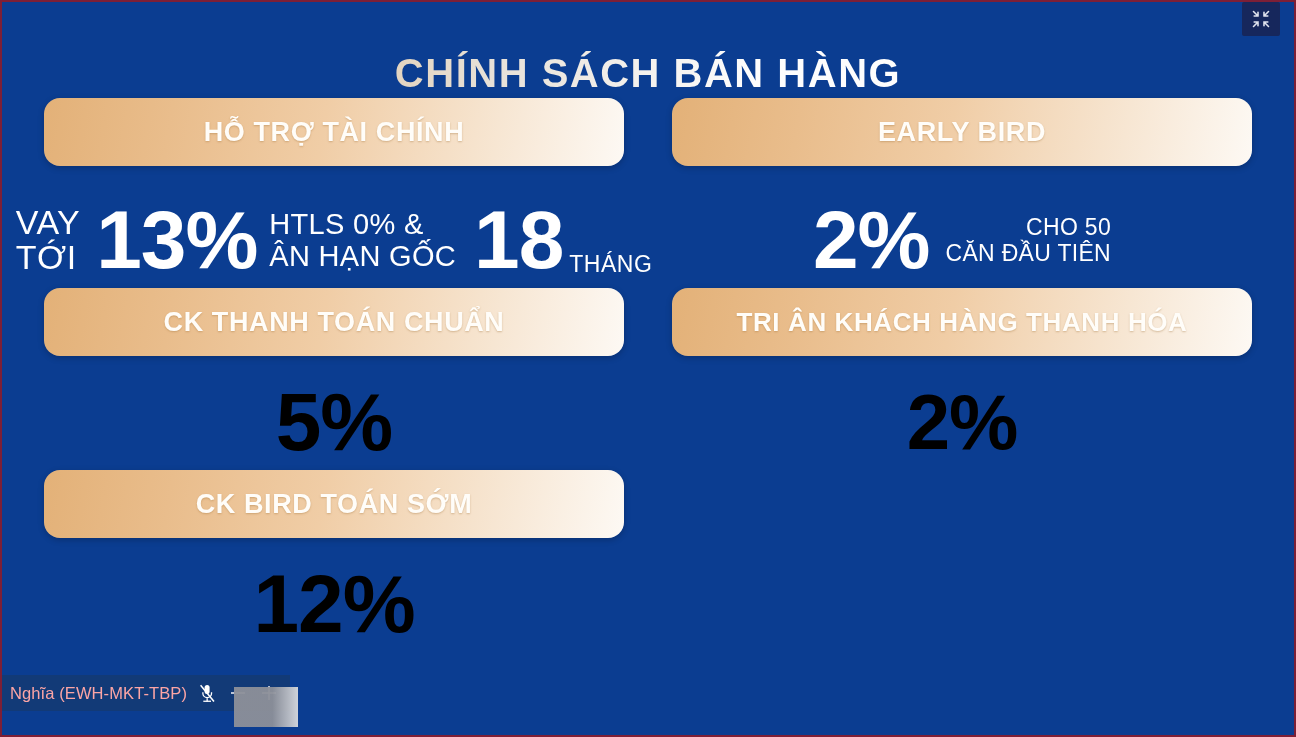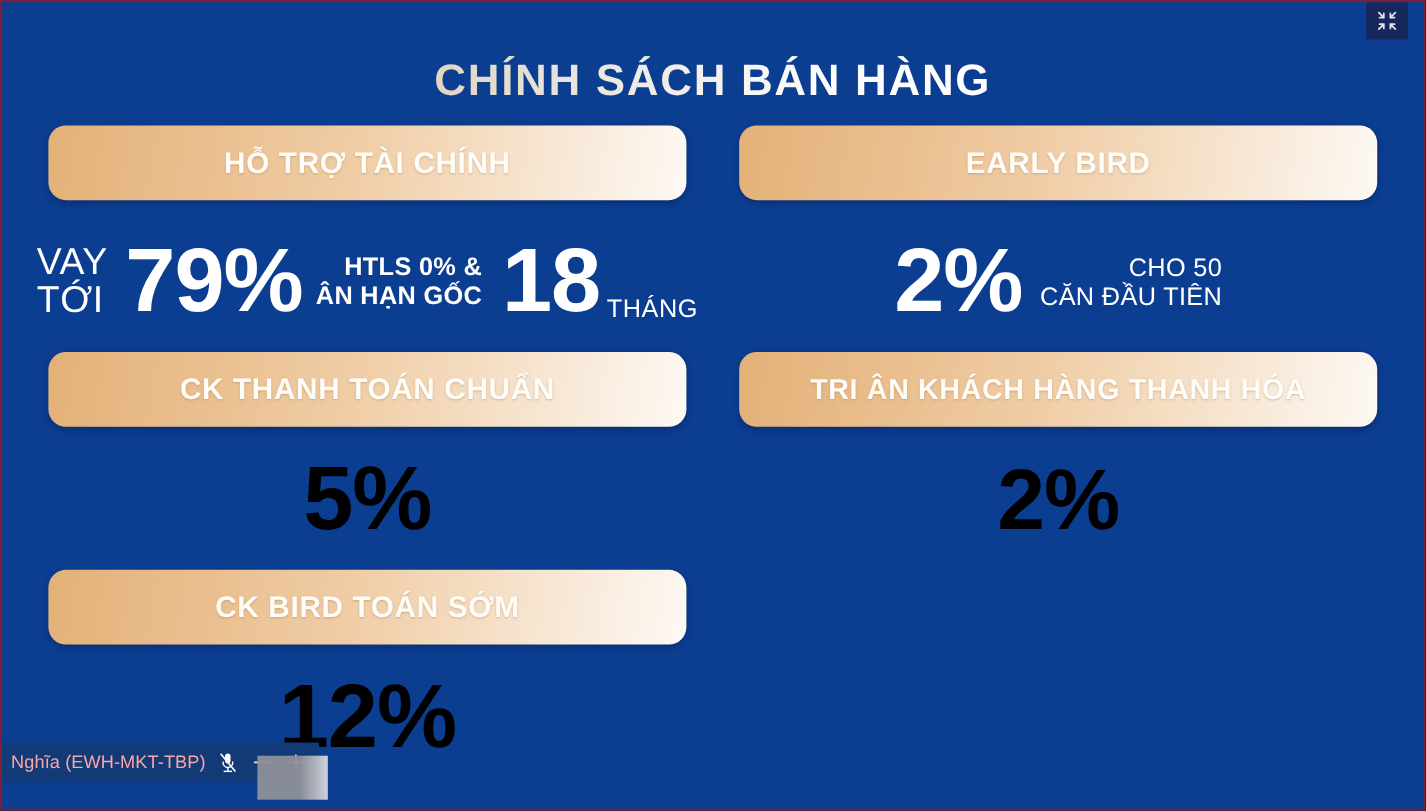--- a/index.html
+++ b/index.html
@@ -72,21 +72,20 @@
         #e9bd8c 22%,
         #f0cda6 48%,
         #f6e3cd 74%,
         #fdf9f4 100%);
     box-shadow: 0 2px 6px rgba(0,0,0,0.22);
     display: flex;
     align-items: center;
     justify-content: center;
     box-sizing: border-box;
     padding: 16px 14px;
-    margin-top: 16px;
   }
   .pill-label {
     color: #fffdf9;
     font-size: 27px;
     font-weight: bold;
     letter-spacing: 0.6px;
     white-space: nowrap;
     text-shadow: 0 1px 2px rgba(150,100,40,0.35);
   }
   .pill-wide .pill-label { font-size: 26px; }
@@ -107,25 +106,24 @@
   }
   .big-num.sm { font-size: 78px; }
   .lead {
     font-size: 34px;
     line-height: 1.02;
     font-weight: normal;
     letter-spacing: 0.5px;
     text-align: left;
   }
   .note {
-    font-size: 23px;
+    font-size: 29px;
     line-height: 1.12;
     letter-spacing: 0.3px;
-    text-align: right;
-    font-weight: bold;
+    font-weight: normal;
   }
   .note-left {
     font-size: 23px;
     line-height: 1.14;
     letter-spacing: 0.3px;
     text-align: right;
     font-weight: normal;
   }
   .suffix {
     font-size: 23px;
@@ -203,21 +201,21 @@
 
       <div class="block">
         <div class="pill">
           <span class="pill-label">HỖ TRỢ TÀI CHÍNH</span>
         </div>
         <div class="values row-1">
           <div class="lead">
             <div>VAY</div>
             <div>TỚI</div>
           </div>
-          <div class="big-num" style="margin:0 12px 0 16px;">79%</div>
+          <div class="big-num" style="margin:0 12px 0 16px;">13%</div>
           <div class="note">
             <div>HTLS 0% &amp;</div>
             <div>ÂN HẠN GỐC</div>
           </div>
           <div class="big-num" style="margin:0 6px 0 18px;">18</div>
           <div class="suffix">THÁNG</div>
         </div>
       </div>
 
       <div class="block">

